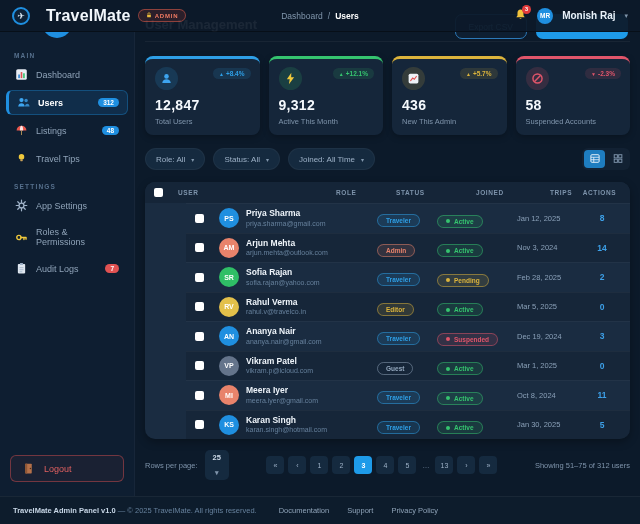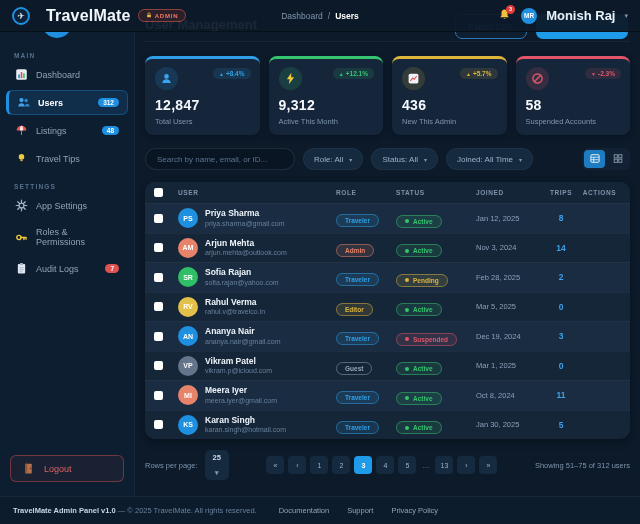--- a/index.html
+++ b/index.html
@@ -19,21 +19,21 @@
     border-radius:8px; padding:2px 7px; }
   .crumbs { position:absolute; left:50%; transform:translateX(-50%); font-size:8.5px; color:#8196ac;
     display:flex; gap:5px; align-items:center; }
   .crumb-current { color:#fff; font-weight:bold; }
   .top-right { margin-left:auto; display:flex; align-items:center; gap:9px; }
   .bell-wrap { position:relative; width:16px; height:16px; display:flex; align-items:center; justify-content:center; }
   .bell-badge { position:absolute; top:-3px; right:-3px; background:#e23b3b; color:#fff; font-size:5.5px;
     font-weight:bold; width:9px; height:9px; border-radius:50%; display:flex; align-items:center; justify-content:center; }
   .avatar-sm { width:16px; height:16px; border-radius:50%; background:#1f8fe0; color:#fff; font-size:6.5px;
     font-weight:bold; display:flex; align-items:center; justify-content:center; }
-  .user-name { font-size:13px; font-weight:bold; color:#e9f1f9; }
+  .user-name { font-size:10px; font-weight:bold; color:#e9f1f9; }
   .chev { font-size:7px; color:#8196ac; }
 
   
   .sidebar { position:absolute; top:32px; left:0; bottom:28px; width:135px; background:#0e1e31;
     border-right:1px solid rgba(255,255,255,0.04); padding-top:8px; z-index:5; overflow:hidden; }
   .sidebar::before { content:""; position:absolute; top:-24px; left:42px; width:30px; height:30px;
     border-radius:50%; background:#1f8fe0; }
   .nav-section-label { font-size:6.5px; letter-spacing:1.2px; color:#56708d; font-weight:bold; margin:12px 14px 3px; }
   .nav-item { display:flex; align-items:center; gap:8px; margin:3px 6px; padding:5px 8px; border-radius:6px;
     color:#8fa3b8; font-size:9px; cursor:pointer; border:1px solid transparent; }
@@ -81,21 +81,21 @@
   .view-toggle { display:flex; gap:2px; background:#122133; border-radius:6px; padding:2px; }
   .vt-btn { width:21px; height:18px; border-radius:4px; display:flex; align-items:center; justify-content:center; cursor:pointer; }
   .vt-btn.active { background:#1e7dc0; }
 
   
   .table-card { margin-top:12px; background:#1a2c41; border-radius:10px; overflow:hidden;
     box-shadow:0 3px 8px rgba(0,0,0,0.3); }
   .t-grid { display:grid; grid-template-columns:24px 158px 60px 80px 68px 34px 1fr; align-items:center;
     padding:0 9px; }
   .thead { background:#152538; height:21px; font-size:6.5px; font-weight:bold; letter-spacing:.6px; color:#7d93ab; }
-  .trow { min-height:29.5px; border-top:1px solid rgba(255,255,255,0.035); }
+  .trow { min-height:29.5px; border-top:1px solid rgba(255,255,255,0.035);margin-left:41px; }
   .trow:nth-child(even) { background:rgba(0,0,0,0.12); }
   .cb { width:9px; height:9px; background:#fff; border-radius:2px; cursor:pointer; }
   .user-cell { display:flex; align-items:center; gap:7px; }
   .avatar { width:20px; height:20px; border-radius:50%; color:#fff; font-size:7px; font-weight:bold;
     display:flex; align-items:center; justify-content:center; flex:none; }
   .u-name { font-size:8.5px; font-weight:bold; color:#eef4fa; line-height:1.2; }
   .u-email { font-size:7px; color:#66809c; line-height:1.2; margin-top:1px; }
   .badge { display:inline-flex; align-items:center; gap:4px; font-size:6.5px; font-weight:bold;
     border-radius:8px; padding:2px 8px; border:1px solid; white-space:nowrap; }
   .dot { width:4px; height:4px; border-radius:50%; }
@@ -193,21 +193,20 @@
     <span class="stat-delta" style="color: rgb(224, 85, 106); background: rgba(224, 85, 106, 0.13);">
       <span class="arr">▼</span>
       <span>-2.3%</span>
     </span>
     <div class="stat-value">58</div>
     <div class="stat-label">Suspended Accounts</div>
   </div>
 </div>
 
     <div class="filter-bar">
-      <input class="search-input" type="text" placeholder="Search by name, email, or ID..." style="">
       <div class="pill">
         <span>Role: All</span>
         <span class="chev">▾</span>
       </div>
       <div class="pill">
         <span>Status: All</span>
         <span class="chev">▾</span>
       </div>
       <div class="pill">
         <span>Joined: All Time</span>

